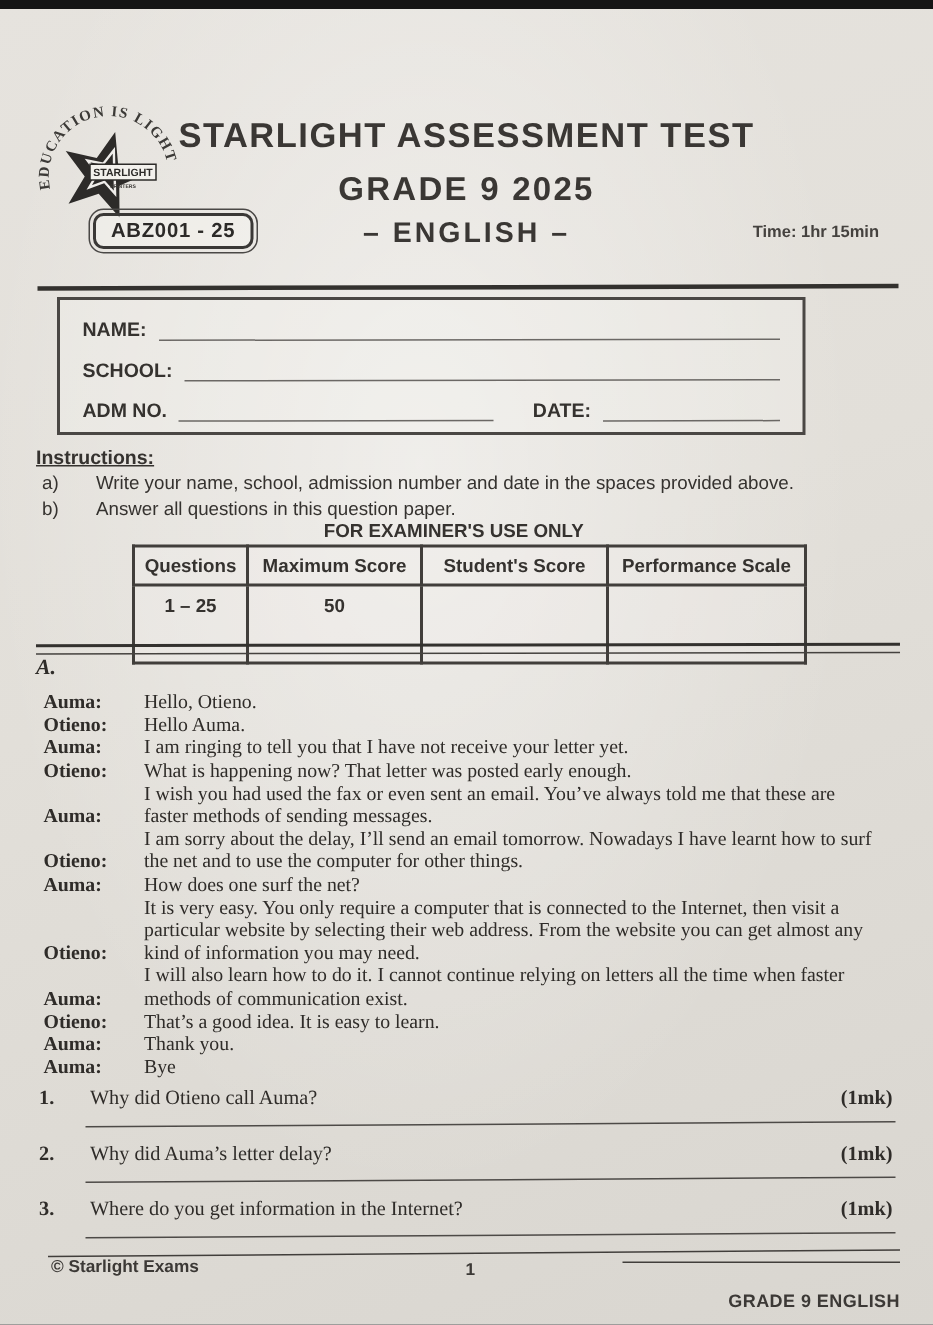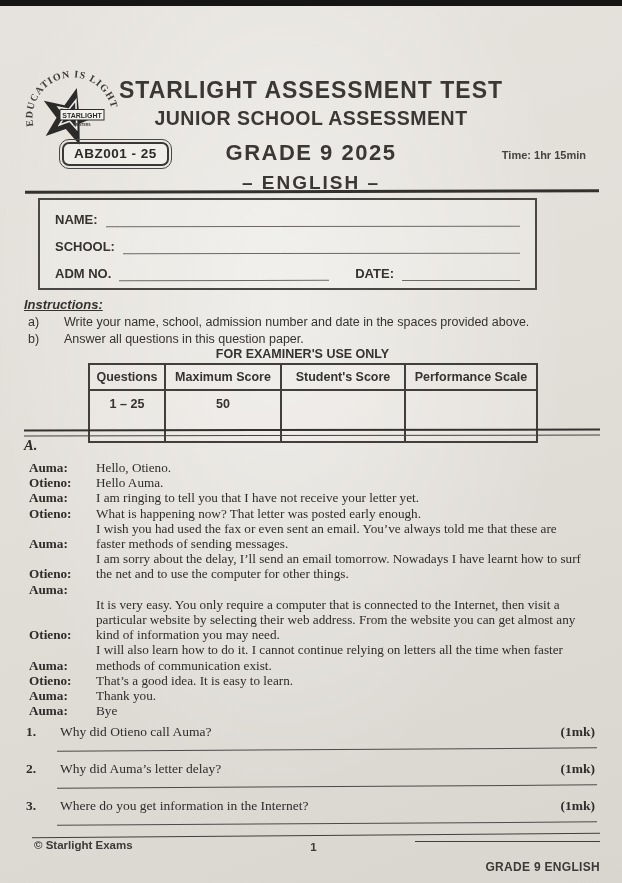--- a/index.html
+++ b/index.html
@@ -36,21 +36,21 @@
     border:2.5px solid #4a4744;padding:10px 15px 12px;background:rgba(248,247,244,.25);
   }
   .info-row{display:flex;align-items:flex-end;height:17px;margin-top:0;font-weight:bold;font-size:13px;color:#35322f;}
   .info-row + .info-row{margin-top:10px;}
   .fill{flex:1;border-bottom:1.5px solid #6b6865;height:14px;margin-left:8px;transform:rotate(-.1deg);}
   .fill.short{flex:0 0 118px;}
   .date-label{margin-left:26px;}
 
   
   .instructions{position:absolute;left:24px;top:297px;right:40px;font-size:12.5px;color:#35322f;}
-  .inst-head{font-weight:bold;text-decoration:underline;font-size:13px;font-style:italic;}
+  .inst-head{font-weight:bold;text-decoration:underline;font-size:13px;}
   .inst-item{display:flex;margin-top:3px;}
   .inst-letter{flex:0 0 36px;padding-left:4px;}
 
   
   .exam-title{position:absolute;left:88px;width:429px;top:347px;text-align:center;font-weight:bold;font-size:12.5px;color:#35322f;}
   table.exam{position:absolute;left:88px;top:363px;border-collapse:collapse;background:rgba(248,247,244,.2);}
   table.exam th,table.exam td{border:2px solid #413e3b;font-size:12.5px;color:#35322f;text-align:center;padding:0 4px;margin-top:24px;}
   table.exam th{height:24px;font-weight:bold;}
   table.exam td{height:44px;font-weight:bold;vertical-align:top;padding-top:6px;}
   .cw0{width:66px;} .cw1{width:106px;} .cw2{width:114px;} .cw3{width:122px;}
@@ -105,21 +105,20 @@
       <polygon points="53.9,36.2 46.9,45.2 36.4,43.1 42.9,51.7 37.5,60.9 47.6,57.2 54.7,65.2 54.5,54.5 64.3,50.2 54.1,47.1" fill="none" stroke="#efedea" stroke-width="1.6"></polygon>
       <rect x="38" y="45.5" width="44" height="10.5" fill="#f3f1ed" stroke="#2d2b29" stroke-width="1"></rect>
       <text x="60" y="53.5" text-anchor="middle" font-size="7" font-weight="bold" fill="#2d2b29" font-family="Liberation Sans, sans-serif">STARLIGHT</text>
       <text x="60" y="61.5" text-anchor="middle" font-size="3.4" font-weight="bold" fill="#3c3a37" font-family="Liberation Sans, sans-serif">PRINTERS</text>
     </svg>
 
     <div class="codebox">ABZ001 - 25</div>
 
     <div class="titles">
       <div class="t1">STARLIGHT ASSESSMENT TEST</div>
-      <div class="t2">JUNIOR SCHOOL ASSESSMENT</div>
       <div class="t3">GRADE 9 2025</div>
       <div class="t4">– ENGLISH  –</div>
     </div>
 
     <div class="time">Time: 1hr 15min</div>
     <div class="rule1"></div>
 
     <div class="info-box">
       <div class="info-row">
         <span>NAME:</span>
@@ -193,20 +192,21 @@
       <div class="d-row">
         <span class="d-speaker">Auma:</span>
         <span class="d-text">I wish you had used the fax or even sent an email.  You’ve always told me that these are faster methods of sending messages.</span>
       </div>
       <div class="d-row">
         <span class="d-speaker">Otieno:</span>
         <span class="d-text">I am sorry about the delay, I’ll send an email tomorrow.  Nowadays I have learnt how to surf the net and to use the computer for other things.</span>
       </div>
       <div class="d-row">
         <span class="d-speaker">Auma:</span>
+        <span class="d-text">How does one surf the net?</span>
       </div>
       <div class="d-row">
         <span class="d-speaker">Otieno:</span>
         <span class="d-text">It is very easy. You only require a computer that is connected to the Internet, then visit a particular website by selecting their web address.  From the website you can get almost any kind of information you may need.</span>
       </div>
       <div class="d-row">
         <span class="d-speaker">Auma:</span>
         <span class="d-text">I will also learn how to do it.  I cannot continue relying on letters all the time when faster methods of communication exist.</span>
       </div>
       <div class="d-row">

